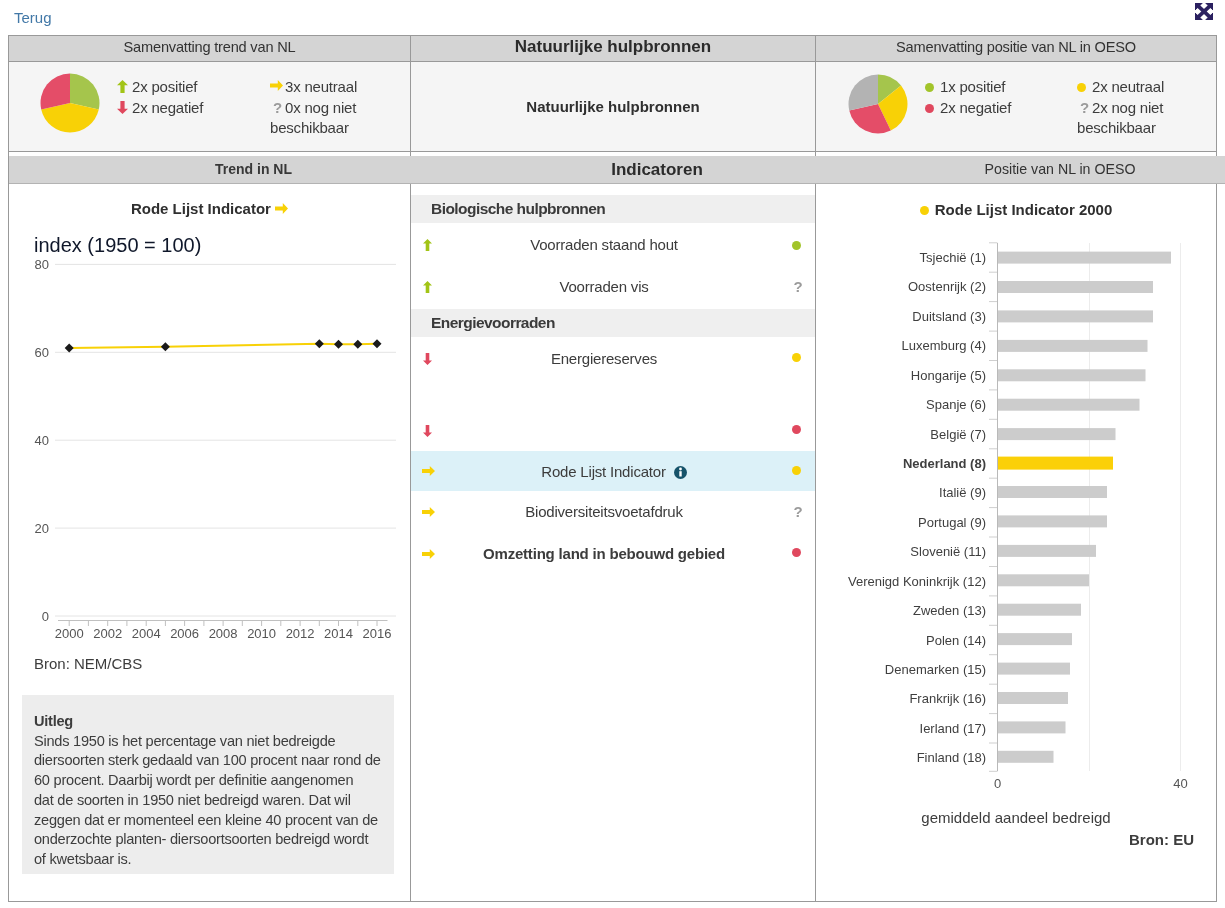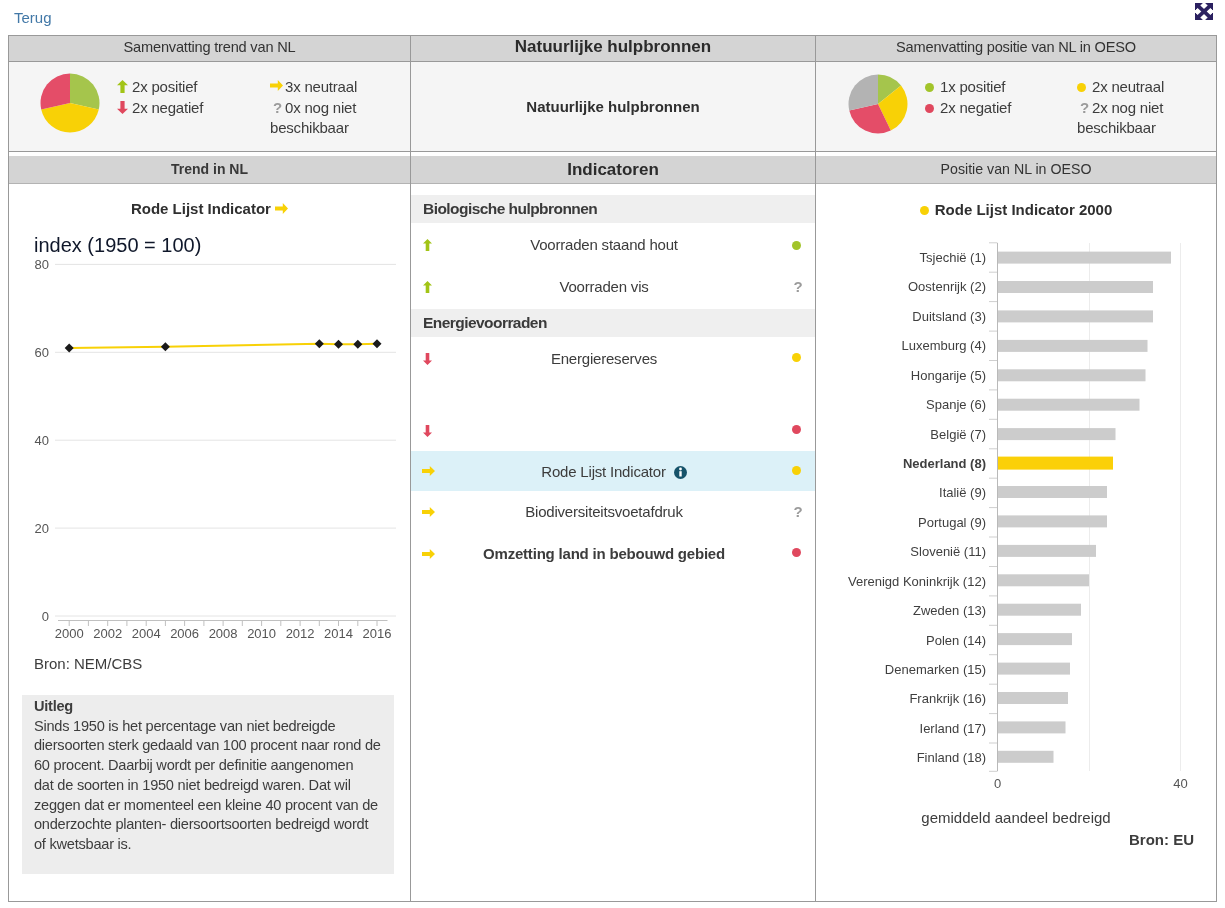--- a/index.html
+++ b/index.html
@@ -6,26 +6,26 @@
 body{font-family:"Liberation Sans",sans-serif;color:#3c3c3c;}
 #page{position:relative;width:1225px;height:908px;overflow:hidden;background:#fff;}
 .abs{position:absolute;}
 #terug{left:14px;top:9px;font-size:15px;color:#4278a7;}
 #outer{left:8px;top:35px;width:1207px;height:865px;border:1px solid #999;}
 .vline{width:1px;top:35px;height:867px;background:#999;}
 #bar1{left:9px;top:36px;width:1207px;height:25px;background:#d4d4d4;border-bottom:1px solid #999;}
 .h1side{top:39px;font-size:14.6px;color:#333;text-align:center;letter-spacing:-0.2px;}
 .h1mid{top:37px;font-size:17px;font-weight:bold;color:#2b2b2b;text-align:center;}
 #sumrow{left:9px;top:62px;width:1207px;height:89px;background:#f5f5f5;border-bottom:1px solid #999;}
-.bar2{top:156px;height:27px;background:#d4d4d4;line-height:27px;text-align:center;border-bottom:1px solid #b3b3b3;}
+.bar2{top:156px;height:27px;background:#d4d4d4;line-height:27px;text-align:center;border-bottom:1px solid #b3b3b3;padding-left:44px;}
 .legend{font-size:15px;color:#3d3d3d;line-height:20.6px;letter-spacing:-0.2px;}
 .licon{display:inline-block;width:15px;text-align:left;}
 .dot{display:inline-block;width:9px;height:9px;border-radius:50%;vertical-align:0px;}
 .qm{color:#9b9b9b;font-weight:bold;}
-.cat{left:411px;width:404px;height:28px;background:#efefef;font-size:15.5px;font-weight:bold;color:#3a3a3a;line-height:28px;padding-left:12px;box-sizing:border-box;letter-spacing:-0.55px;}
+.cat{left:411px;width:404px;height:28px;background:#efefef;font-size:15.5px;font-weight:bold;color:#3a3a3a;line-height:28px;padding-left:20px;box-sizing:border-box;letter-spacing:-0.55px;}
 .rowtxt{left:411px;width:386px;text-align:center;font-size:15px;color:#3c3c3c;letter-spacing:-0.2px;}
 .rowq{left:790px;width:16px;text-align:center;font-size:15px;}
 </style>
 </head>
 <body>
 <div id="page">
 <div class="abs" id="terug">Terug</div>
 <svg class="abs" style="left:1195px;top:3px" width="18" height="17" viewBox="0 0 18 17">
       <g fill="#2b2160" stroke="#2b2160">
         <path d="M0 0 L7.4 0 L0 7 Z"></path>
@@ -187,21 +187,21 @@
 <g fill="#1a1a1a">
 <path d="M60.2 93.6 L64.7 98.1 L60.2 102.6 L55.7 98.1 Z"></path>
 <path d="M156.4 92.3 L160.9 96.8 L156.4 101.3 L151.9 96.8 Z"></path>
 <path d="M310.3 89.2 L314.8 93.7 L310.3 98.2 L305.8 93.7 Z"></path>
 <path d="M329.5 89.7 L334 94.2 L329.5 98.7 L325 94.2 Z"></path>
 <path d="M348.8 89.7 L353.3 94.2 L348.8 98.7 L344.3 94.2 Z"></path>
 <path d="M368 89.2 L372.5 93.7 L368 98.2 L363.5 93.7 Z"></path>
 </g>
 </svg>
 <div class="abs" style="left:34px;top:655px;font-size:15px;color:#3d3d3d;">Bron: NEM/CBS</div>
-<div class="abs" style="left:22px;top:695px;width:372px;height:179px;background:#ededed;box-sizing:border-box;padding:2px 12px;font-size:14.6px;line-height:19.7px;color:#3d3d3d;letter-spacing:-0.25px;">
+<div class="abs" style="left:22px;top:695px;width:372px;height:179px;background:#ededed;box-sizing:border-box;padding:17px 12px;font-size:14.6px;line-height:19.7px;color:#3d3d3d;letter-spacing:-0.25px;">
 <b>Uitleg</b><br>
 Sinds 1950 is het percentage van niet bedreigde<br>
 diersoorten sterk gedaald van 100 procent naar rond de<br>
 60 procent. Daarbij wordt per definitie aangenomen<br>
 dat de soorten in 1950 niet bedreigd waren. Dat wil<br>
 zeggen dat er momenteel een kleine 40 procent van de<br>
 onderzochte planten- diersoortsoorten bedreigd wordt<br>
 of kwetsbaar is.
 </div>
 

